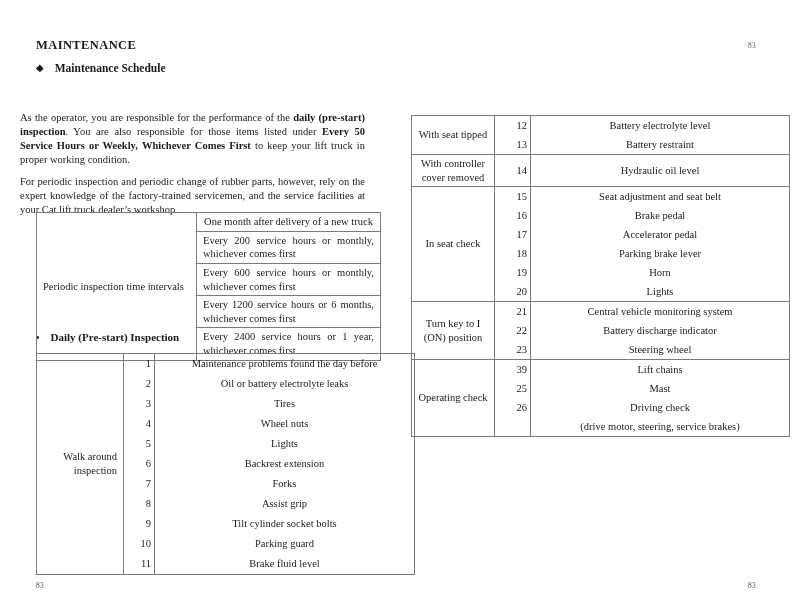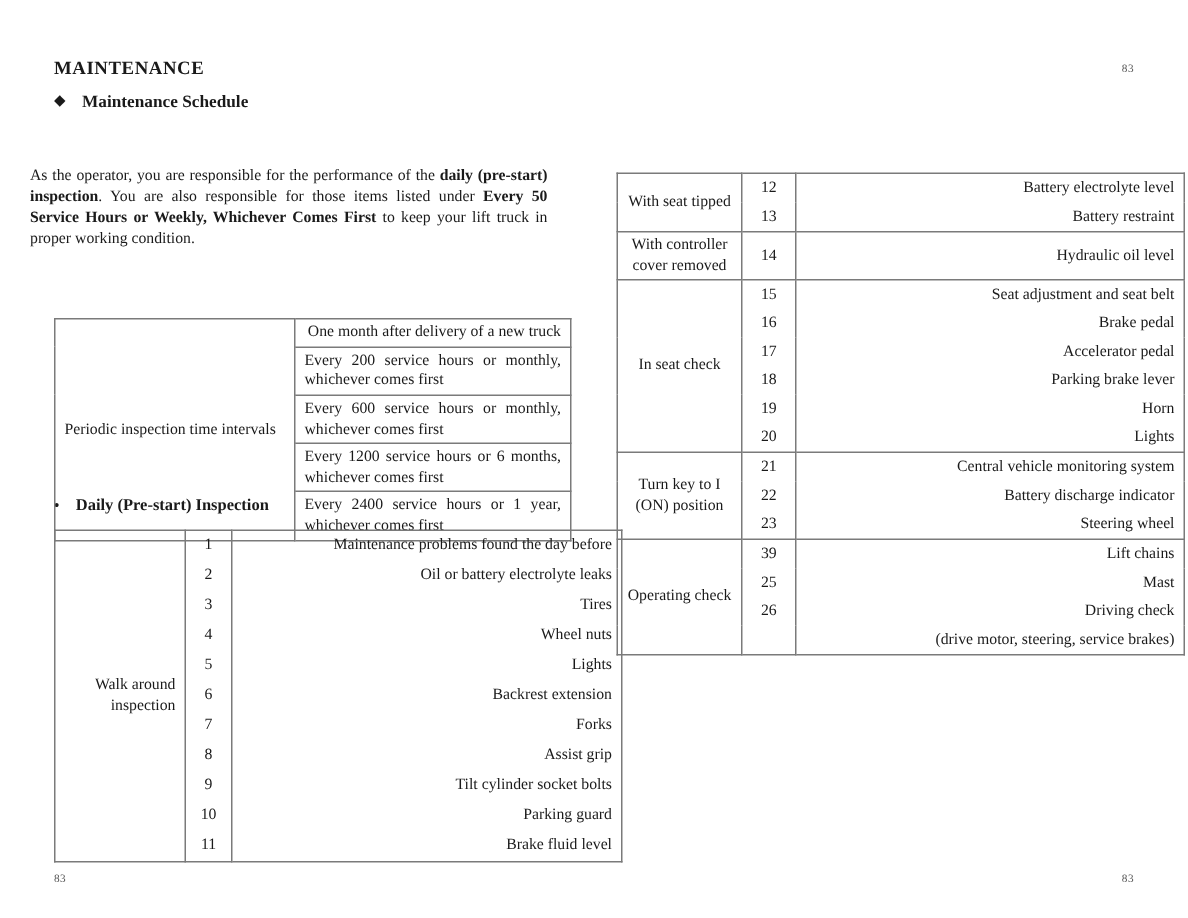--- a/index.html
+++ b/index.html
@@ -89,29 +89,29 @@
     font-size: 10.5px;
     line-height: 1.3;
     table-layout: fixed;
   }
   .doc-table td {
     border: 1px solid #7a7a7a;
     padding: 2px 6px;
     vertical-align: middle;
   }
   .doc-table td.num {
-    text-align: center;
+    text-align: right;
     padding: 2px 3px;
     margin-left: 11px;
   }
   .doc-table td.label {
     vertical-align: middle;
   }
   .doc-table td.txt {
-    text-align: right;
+    text-align: center;
   }
   .doc-table td.just {
     text-align: justify;
     text-align-last: left;
   }
   .noline-bottom { border-bottom: none !important; }
   .noline-top    { border-top: none !important; }
 
   
   #periodic-table {
@@ -158,20 +158,21 @@
   <span>Maintenance Schedule</span>
 </div>
 
 <div class="sub-head">
   <span class="bullet-dot">•</span>
   <span>Daily (Pre-start) Inspection</span>
 </div>
 
 <div class="body-block">
   <p><span>As the operator, you are responsible for the performance of the </span><b>daily (pre-start) inspection</b><span>. You are also responsible for those items listed under </span><b>Every 50 Service Hours or Weekly, Whichever Comes First</b><span> to keep your lift truck in proper working condition.</span></p>
+  <p>For periodic inspection and periodic change of rubber parts, however, rely on the expert knowledge of the factory-trained servicemen, and the service facilities at your Cat lift truck dealer’s workshop.</p>
 </div>
 
 <table class="doc-table" id="periodic-table">
   <tbody>
     <tr>
       <td class="label" rowspan="5">Periodic inspection time intervals</td>
       <td class="txt">One month after delivery of a new truck</td>
     </tr>
     <tr>
       <td class="just">Every 200 service hours or monthly, whichever comes first</td>

